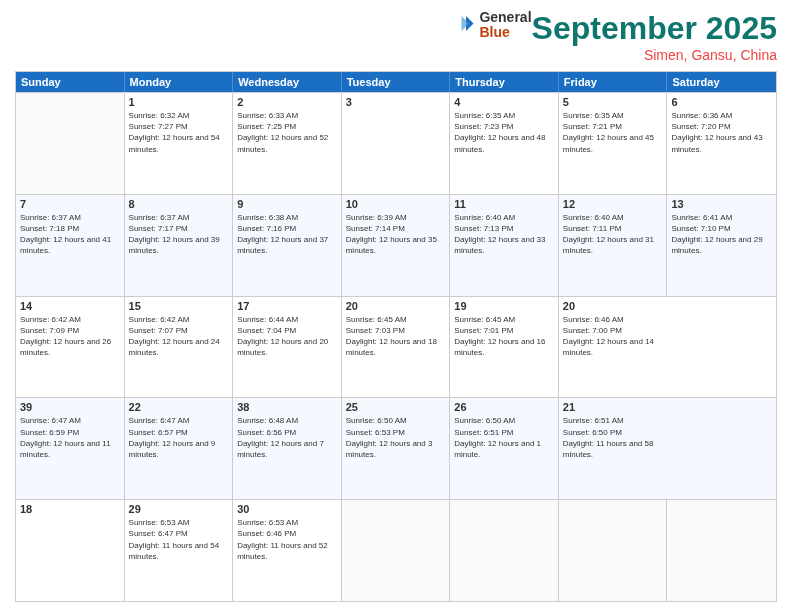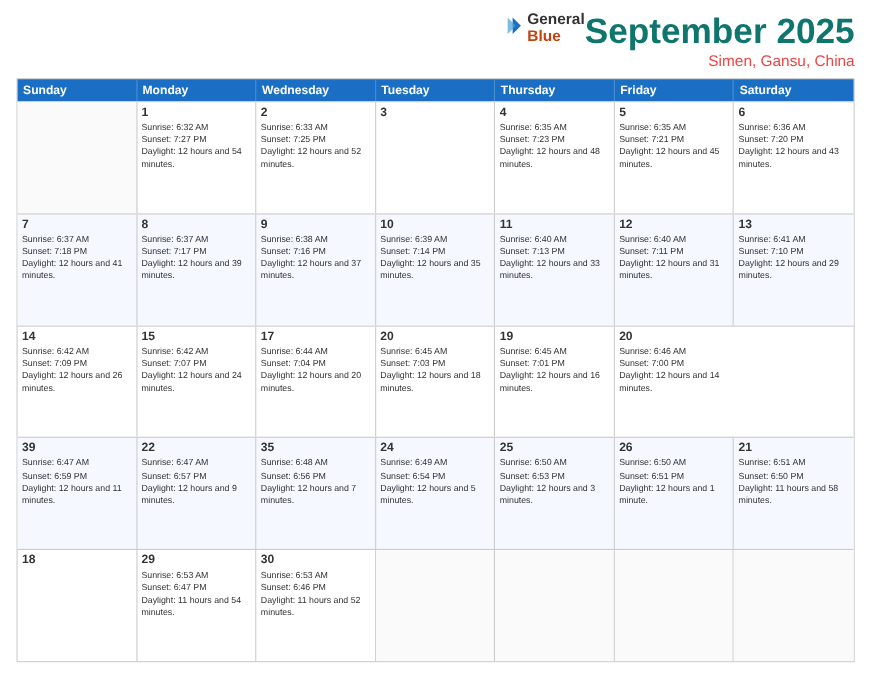--- a/index.html
+++ b/index.html
@@ -228,26 +228,22 @@
         <div class="cal-row row-bg-even">
           <div class="cal-cell">
             <span class="day-num">39</span>
             <div class="cell-info">Sunrise: 6:47 AM<br>Sunset: 6:59 PM<br>Daylight: 12 hours and 11 minutes.</div>
           </div>
           <div class="cal-cell">
             <span class="day-num">22</span>
             <div class="cell-info">Sunrise: 6:47 AM<br>Sunset: 6:57 PM<br>Daylight: 12 hours and 9 minutes.</div>
           </div>
           <div class="cal-cell">
-            <span class="day-num">35</span>
+            <span class="day-num">38</span>
             <div class="cell-info">Sunrise: 6:48 AM<br>Sunset: 6:56 PM<br>Daylight: 12 hours and 7 minutes.</div>
-          </div>
-          <div class="cal-cell">
-            <span class="day-num">24</span>
-            <div class="cell-info">Sunrise: 6:49 AM<br>Sunset: 6:54 PM<br>Daylight: 12 hours and 5 minutes.</div>
           </div>
           <div class="cal-cell">
             <span class="day-num">25</span>
             <div class="cell-info">Sunrise: 6:50 AM<br>Sunset: 6:53 PM<br>Daylight: 12 hours and 3 minutes.</div>
           </div>
           <div class="cal-cell">
             <span class="day-num">26</span>
             <div class="cell-info">Sunrise: 6:50 AM<br>Sunset: 6:51 PM<br>Daylight: 12 hours and 1 minute.</div>
           </div>
           <div class="cal-cell">

